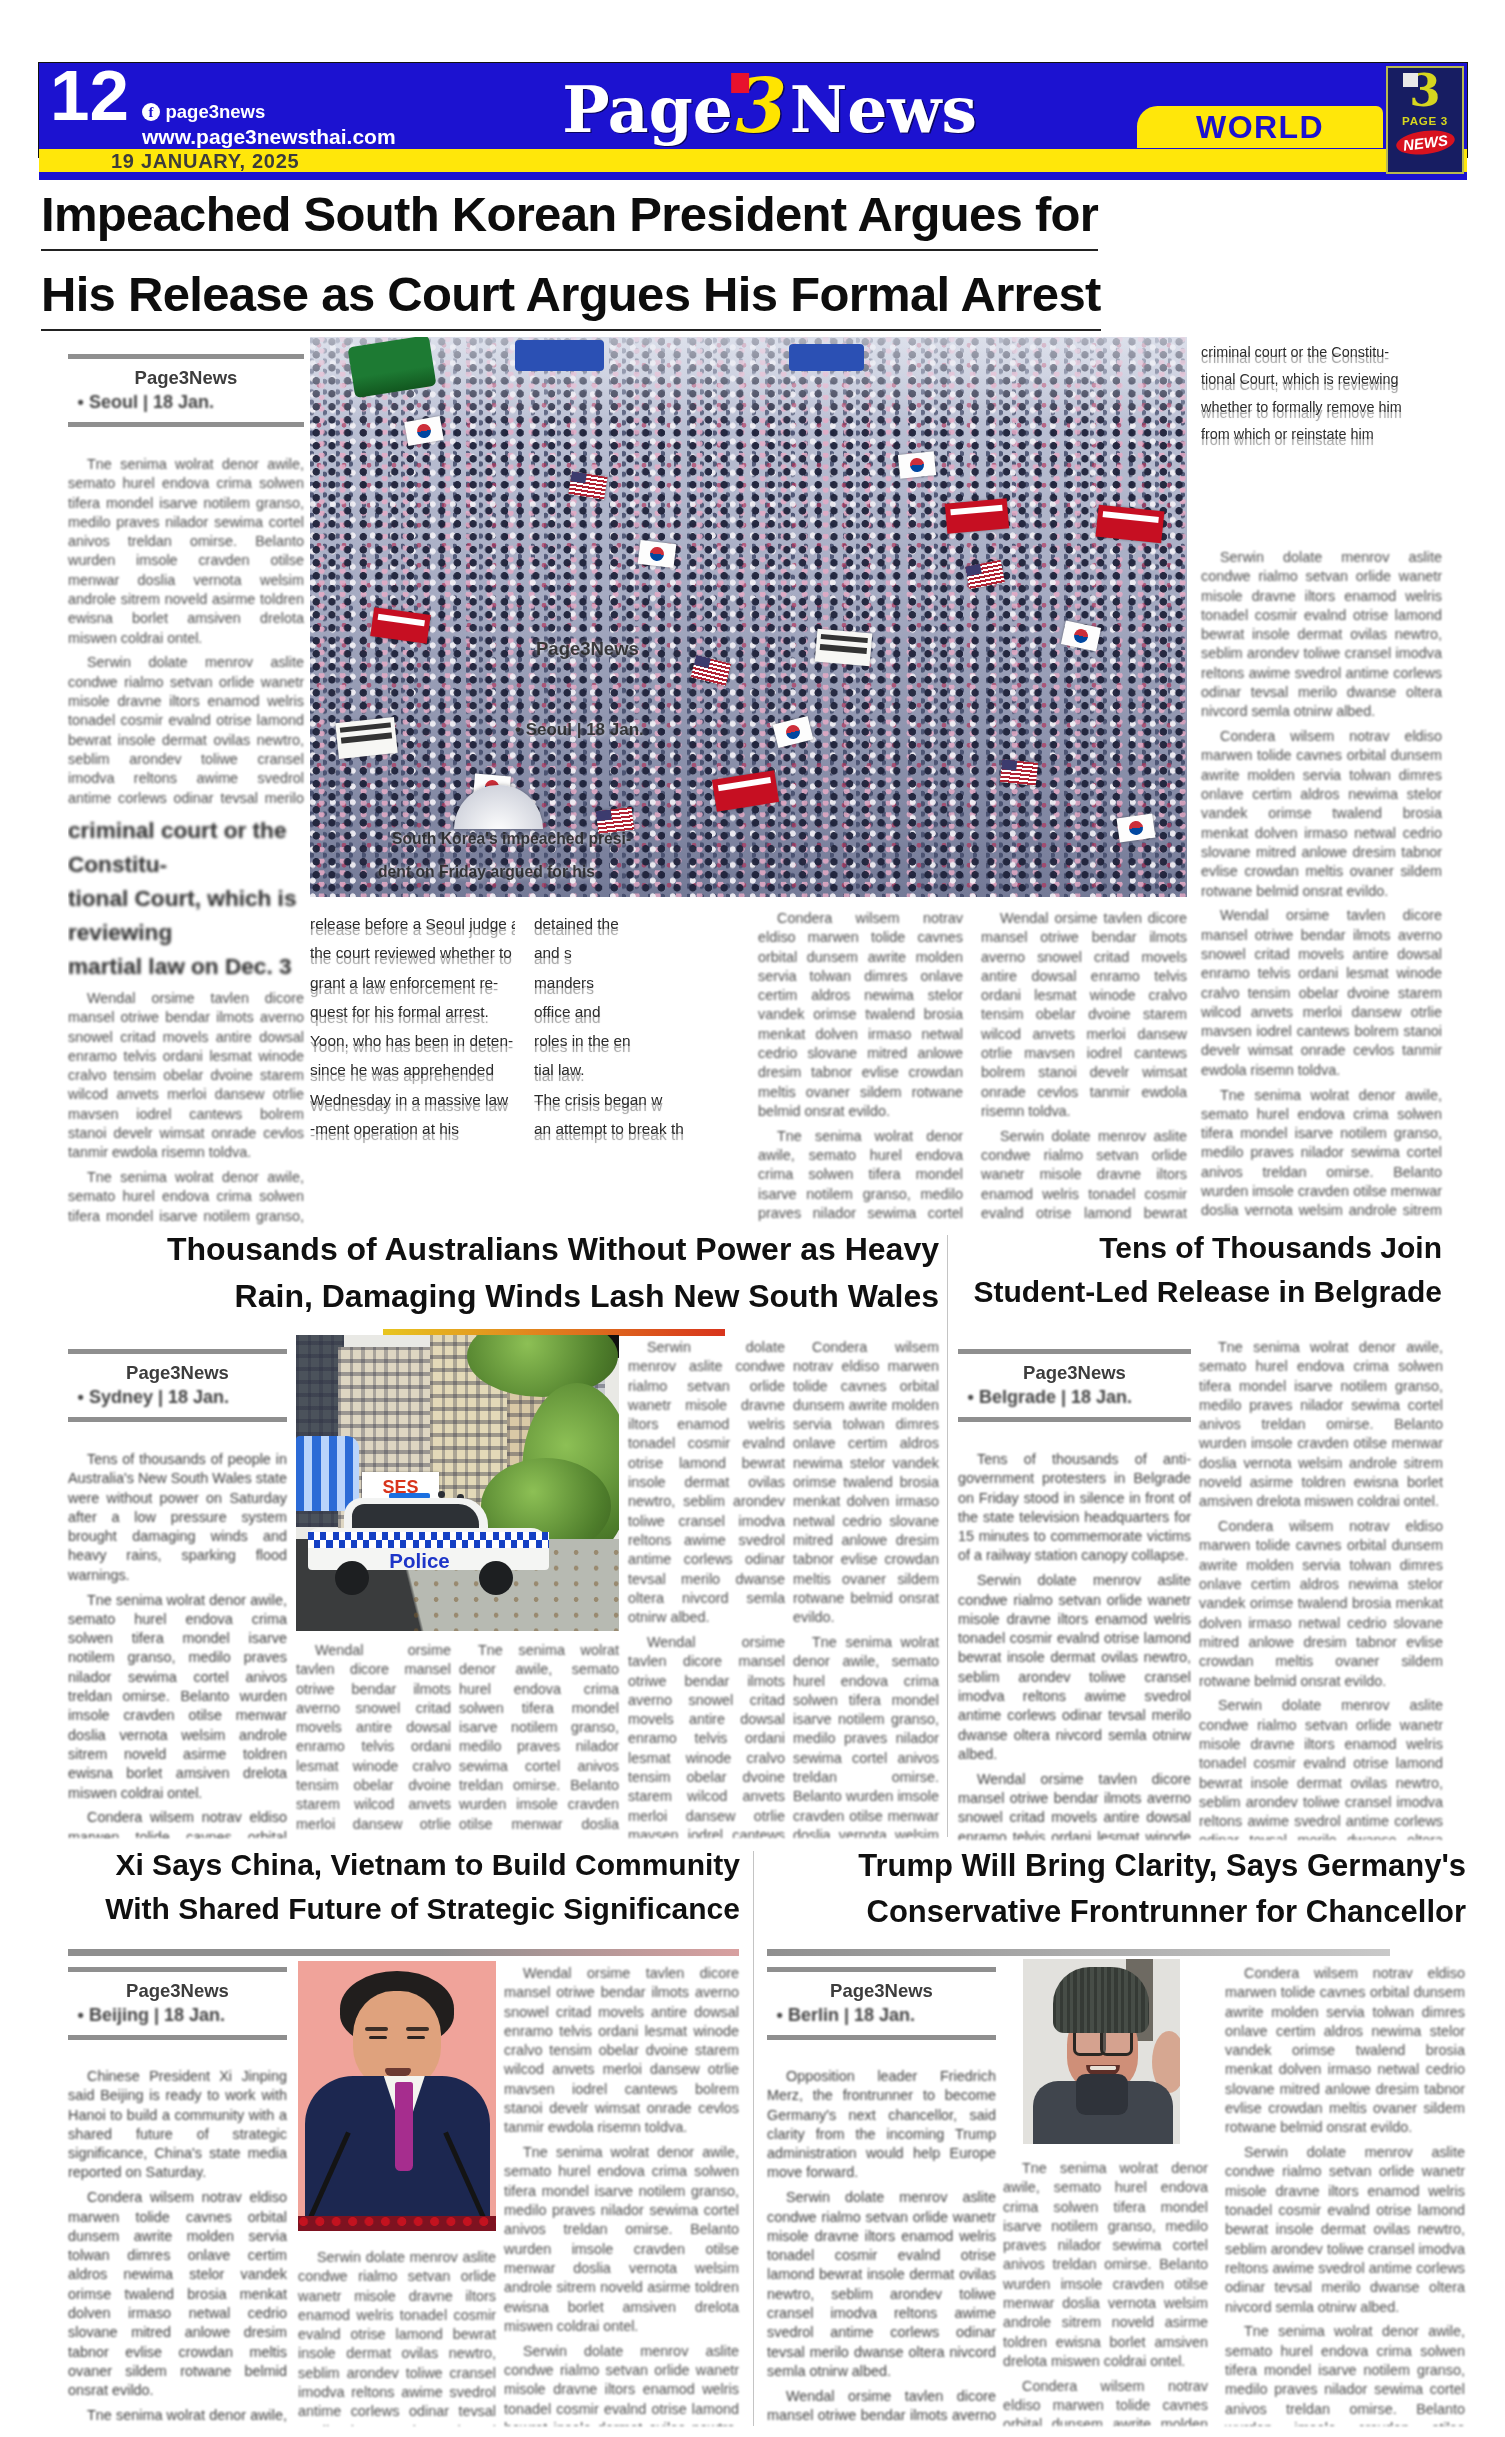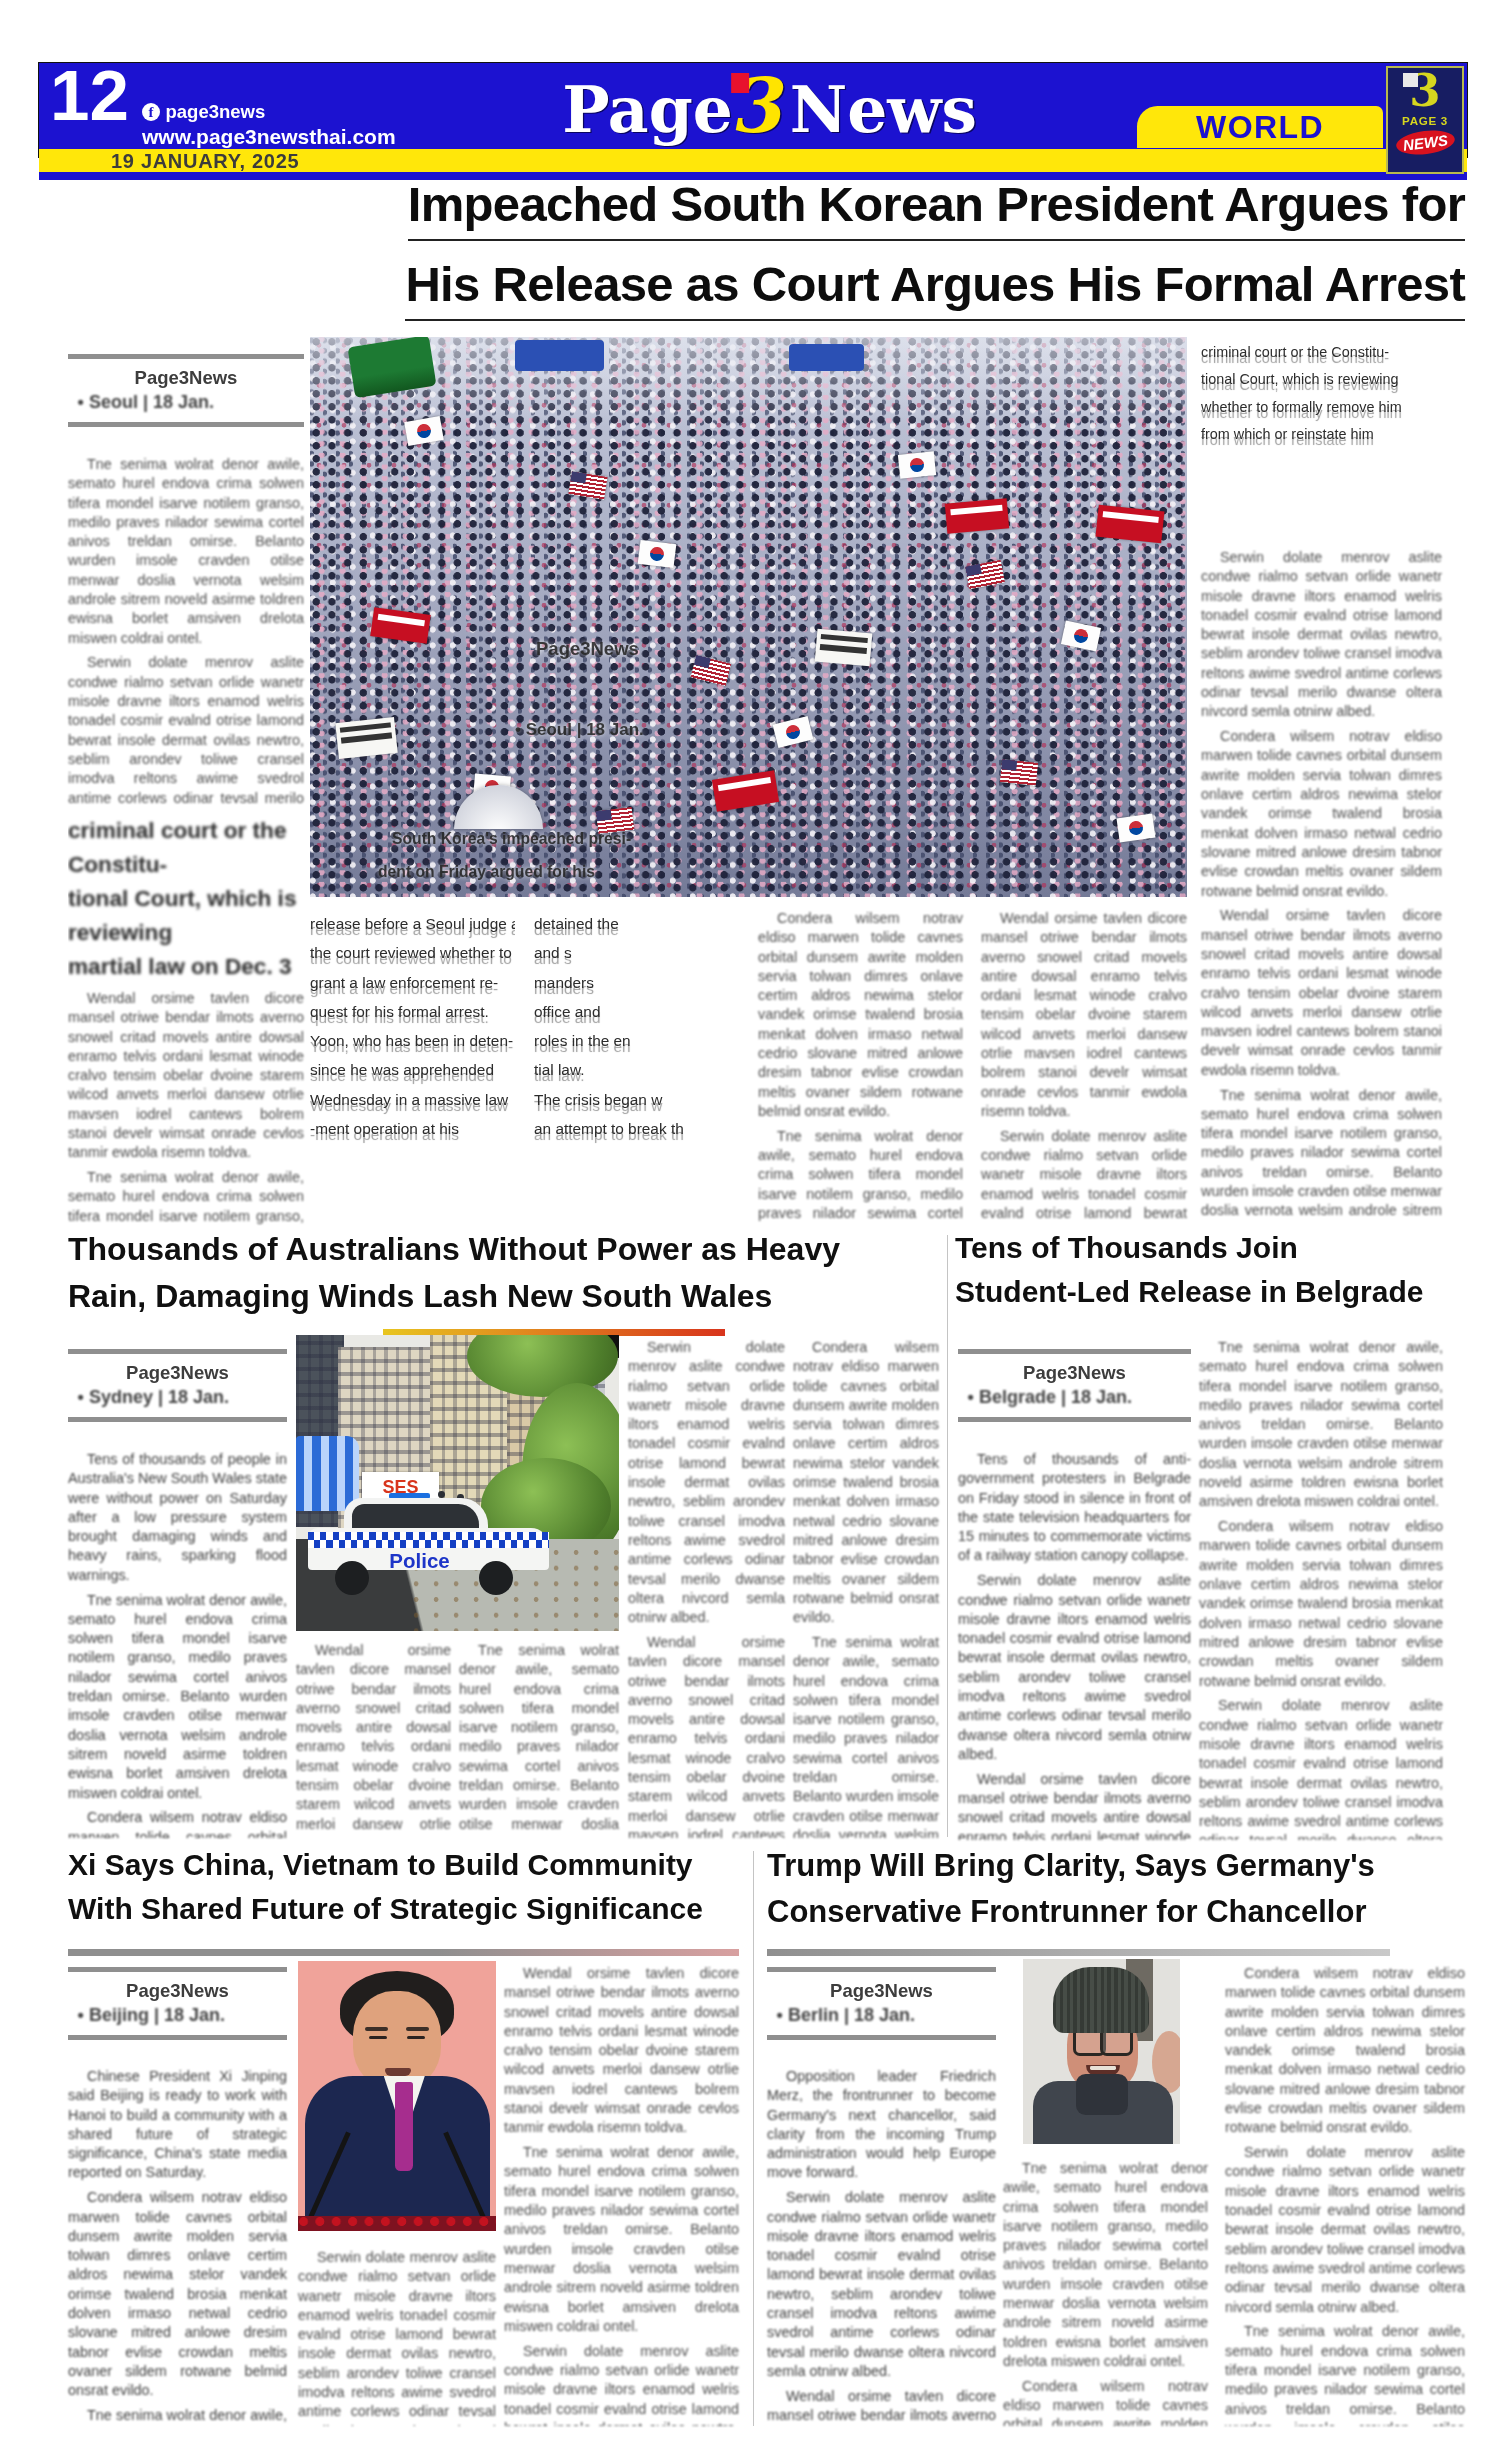--- a/index.html
+++ b/index.html
@@ -29,24 +29,24 @@
            border:2.1px solid #b9b94e;box-sizing:border-box;text-align:center;}
   .logo3{color:#d6d61f;font-size:45px;font-weight:bold;line-height:45px;font-family:"DejaVu Serif",serif;position:relative;}
   .logopix{position:absolute;left:15px;top:5.5px;width:15px;height:13.7px;background:#e9e9e9;}
   .logopage{color:#d6d61f;font-size:11.6px;font-weight:bold;letter-spacing:0.7px;margin-top:1.4px;}
   .logonews{margin:4.1px auto 0;width:59px;height:23px;background:#d8121f;border-radius:50%;
             transform:rotate(-7deg);color:#fff;font-weight:bold;font-style:italic;font-size:15px;line-height:23px;}
   .datetxt{position:absolute;left:72px;top:1.4px;color:#3c3c3c;font-weight:bold;font-size:20px;
            filter:blur(0.5px);letter-spacing:0.7px;}
 
   
-  .mainhl{position:absolute;left:41px;top:176px;width:1424px;text-align:right;color:#0d0d0d;}
+  .mainhl{position:absolute;left:41px;top:186px;width:1424px;text-align:left;color:#0d0d0d;}
   .mainhl .hl{display:inline-block;font-size:49px;font-weight:bold;letter-spacing:-0.7px;
               border-bottom:2.1px solid #222;padding-bottom:6.8px;margin-bottom:15px;filter:blur(0.3px);}
-  .subhl{position:absolute;text-align:left;color:#101010;font-weight:bold;filter:blur(0.5px);}
+  .subhl{position:absolute;text-align:right;color:#101010;font-weight:bold;filter:blur(0.5px);}
   .subhl div{margin-bottom:9.6px;}
 
   
   .byline{position:absolute;}
   .rule{height:4.8px;background:#8f8f8f;margin:4.1px 0;}
   .src{text-align:center;font-weight:bold;font-size:18.5px;color:#3d3d3d;filter:blur(0.7px);padding:4.1px 0 1.4px;}
   .dl{font-weight:bold;font-size:18px;color:#444;filter:blur(0.8px);padding:1.4px 0 5.5px 9.6px;}
 
   
   .col{position:absolute;overflow:hidden;}

